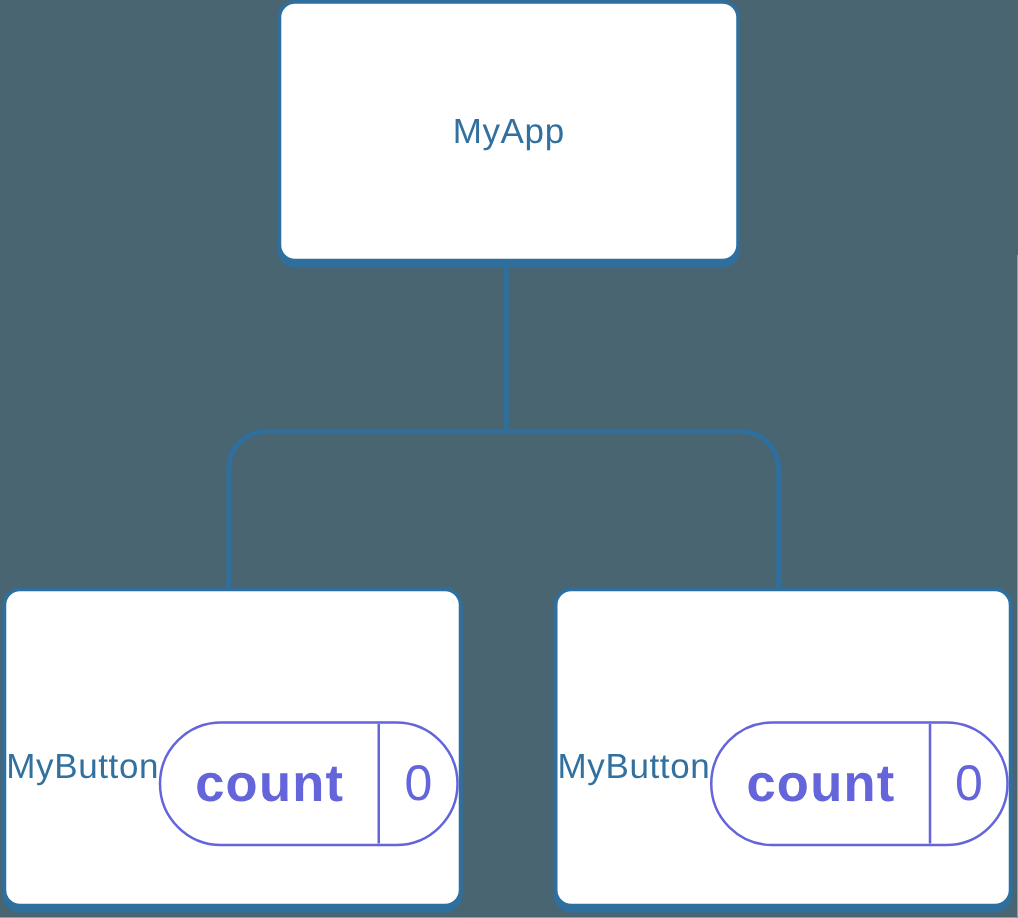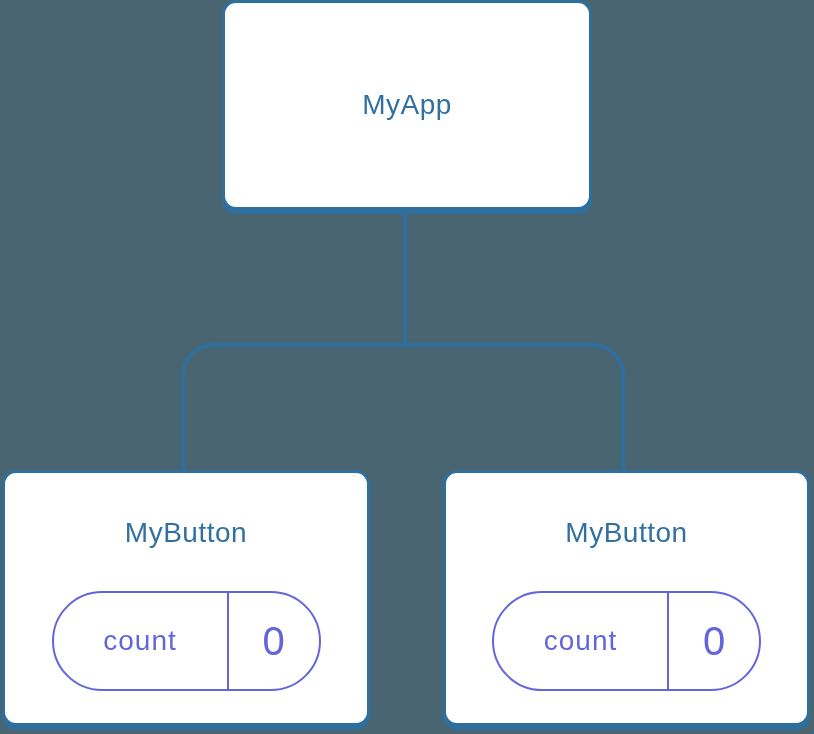--- a/index.html
+++ b/index.html
@@ -29,21 +29,21 @@
   }
   .node-root {
     left: 222px; top: 0px;
     width: 370px; height: 210px;
     display: flex; align-items: center; justify-content: center;
   }
   .node-child {
     top: 470px;
     width: 368px; height: 256px;
     padding-top: 30px;
-    display: flex; flex-direction: column; align-items: center;
+    display: flex; flex-direction: row; align-items: center;
   }
   .node-child-left  { left: 2px; }
   .node-child-right { left: 443px; width: 367px; }
   .node-title {
     color: var(--title);
     font-size: 28px;
     font-weight: 500;
     letter-spacing: 0.5px;
     line-height: 60px;
     white-space: nowrap;
@@ -71,22 +71,22 @@
     border-radius: 60px;
     display: flex;
     align-items: stretch;
     overflow: hidden;
     background: var(--card-bg);
   }
   .state-key {
     flex: 0 0 173px;
     display: flex; align-items: center; justify-content: center;
     color: var(--accent);
-    font-size: 28px;
-    font-weight: 400;
+    font-size: 42px;
+    font-weight: 700;
     letter-spacing: 1px;
   }
   .state-value {
     flex: 1 1 auto;
     border-left: 2.5px solid var(--accent);
     display: flex; align-items: center; justify-content: center;
     color: var(--accent);
     font-size: 40px;
     font-weight: 400;
   }

